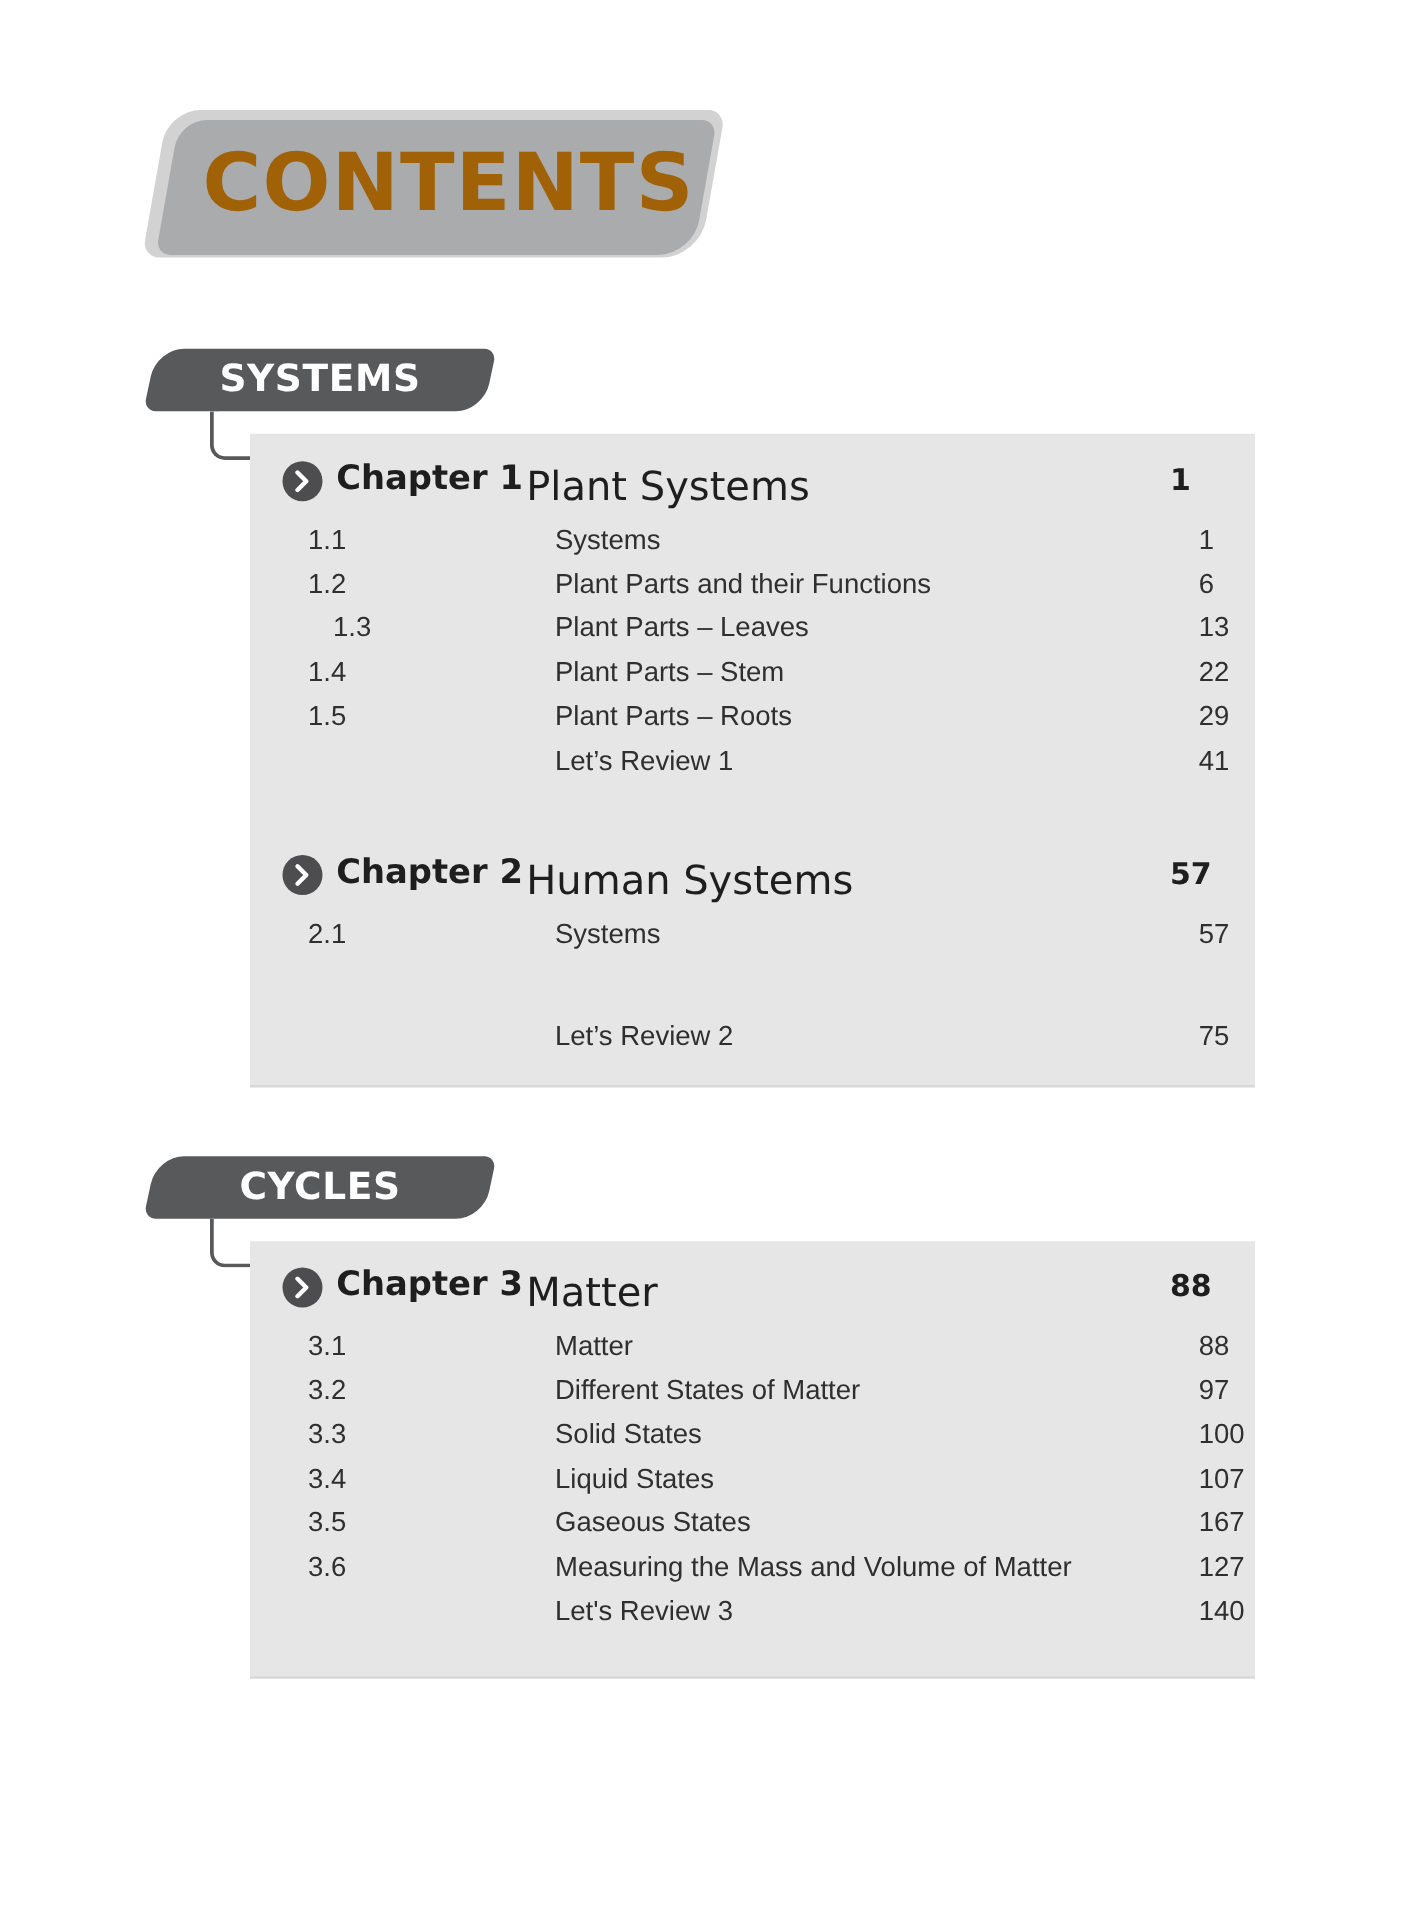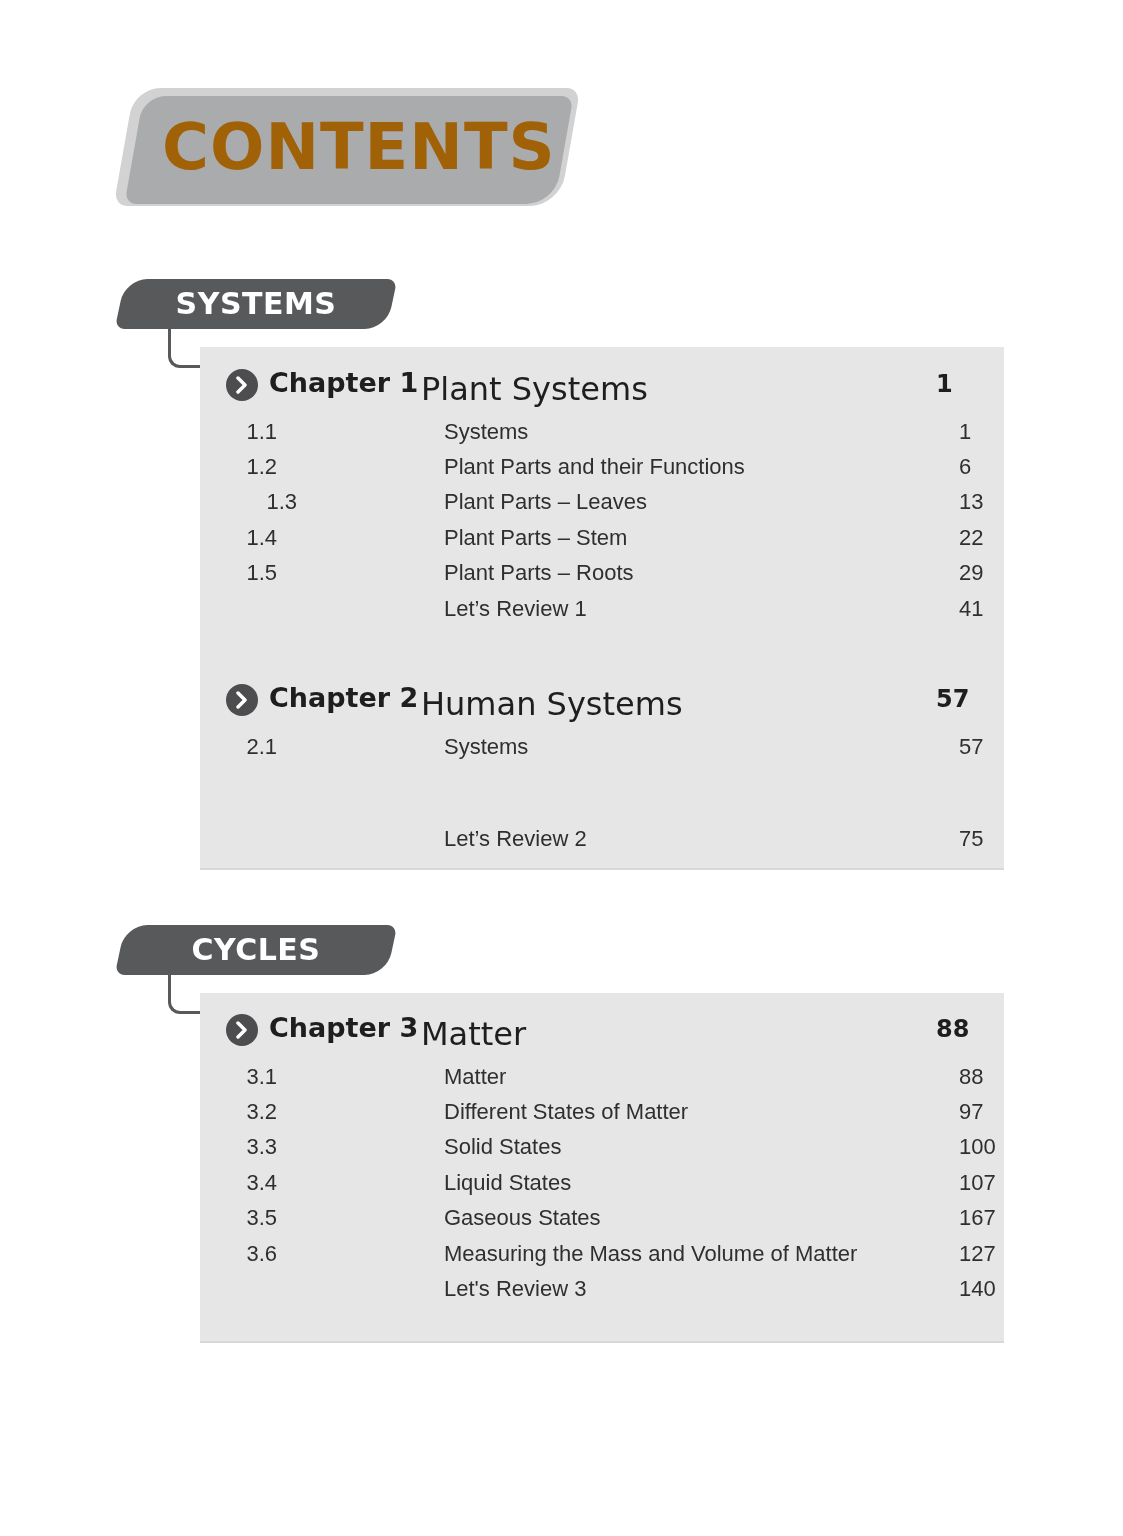--- a/index.html
+++ b/index.html
@@ -133,21 +133,21 @@
     </span>
     <span class="ch-label">Chapter 2</span>
     <span class="ch-title">Human Systems</span>
     <span class="ch-page">57</span>
   </div>
   <div class="sub-row" style="top:384px;">
     <span class="sub-num">2.1</span>
     <span class="sub-title">Systems</span>
     <span class="sub-page">57</span>
   </div>
-  <div class="sub-row" style="top:476px;padding-left:44px;">
+  <div class="sub-row" style="top:466px;padding-left:44px;">
     <span class="sub-num"></span>
     <span class="sub-title">Let’s Review 2</span>
     <span class="sub-page">75</span>
   </div>
 </div>
 
 <div class="section-tab" style="top:925px;">
   <div class="pill"></div>
   <div class="label">CYCLES</div>
 </div>

